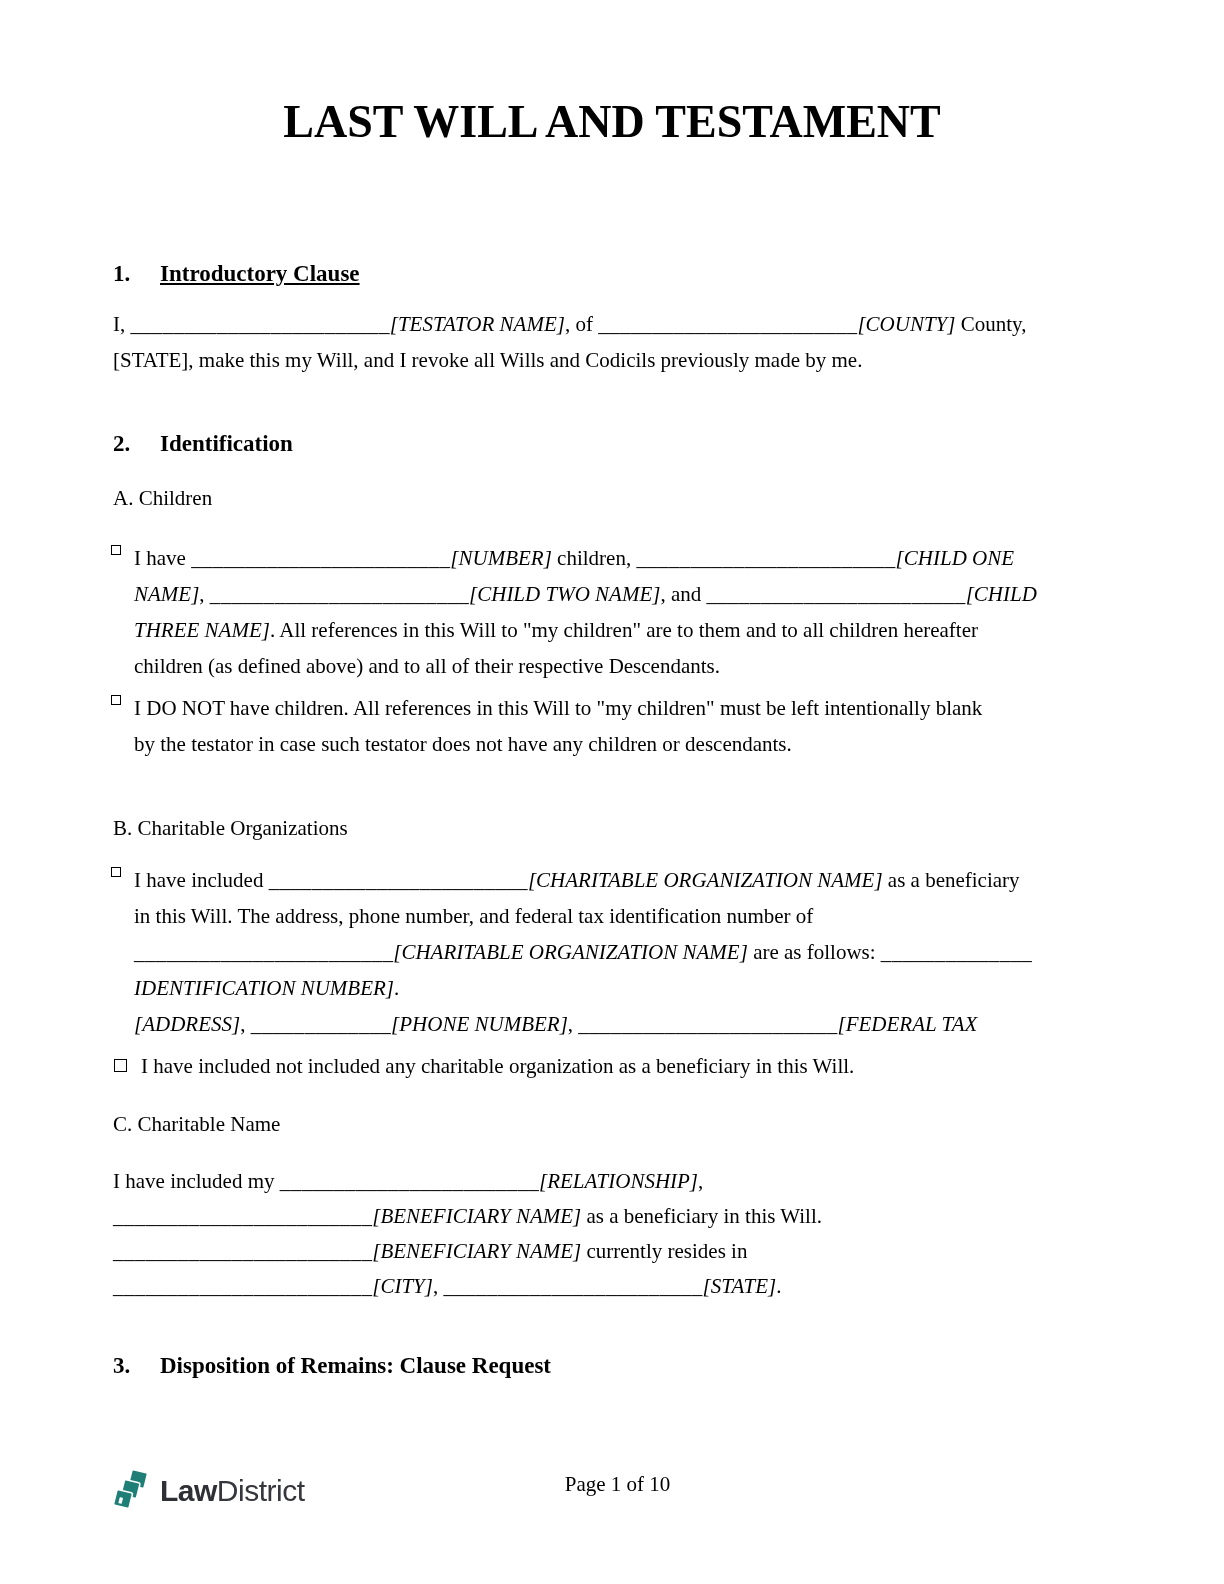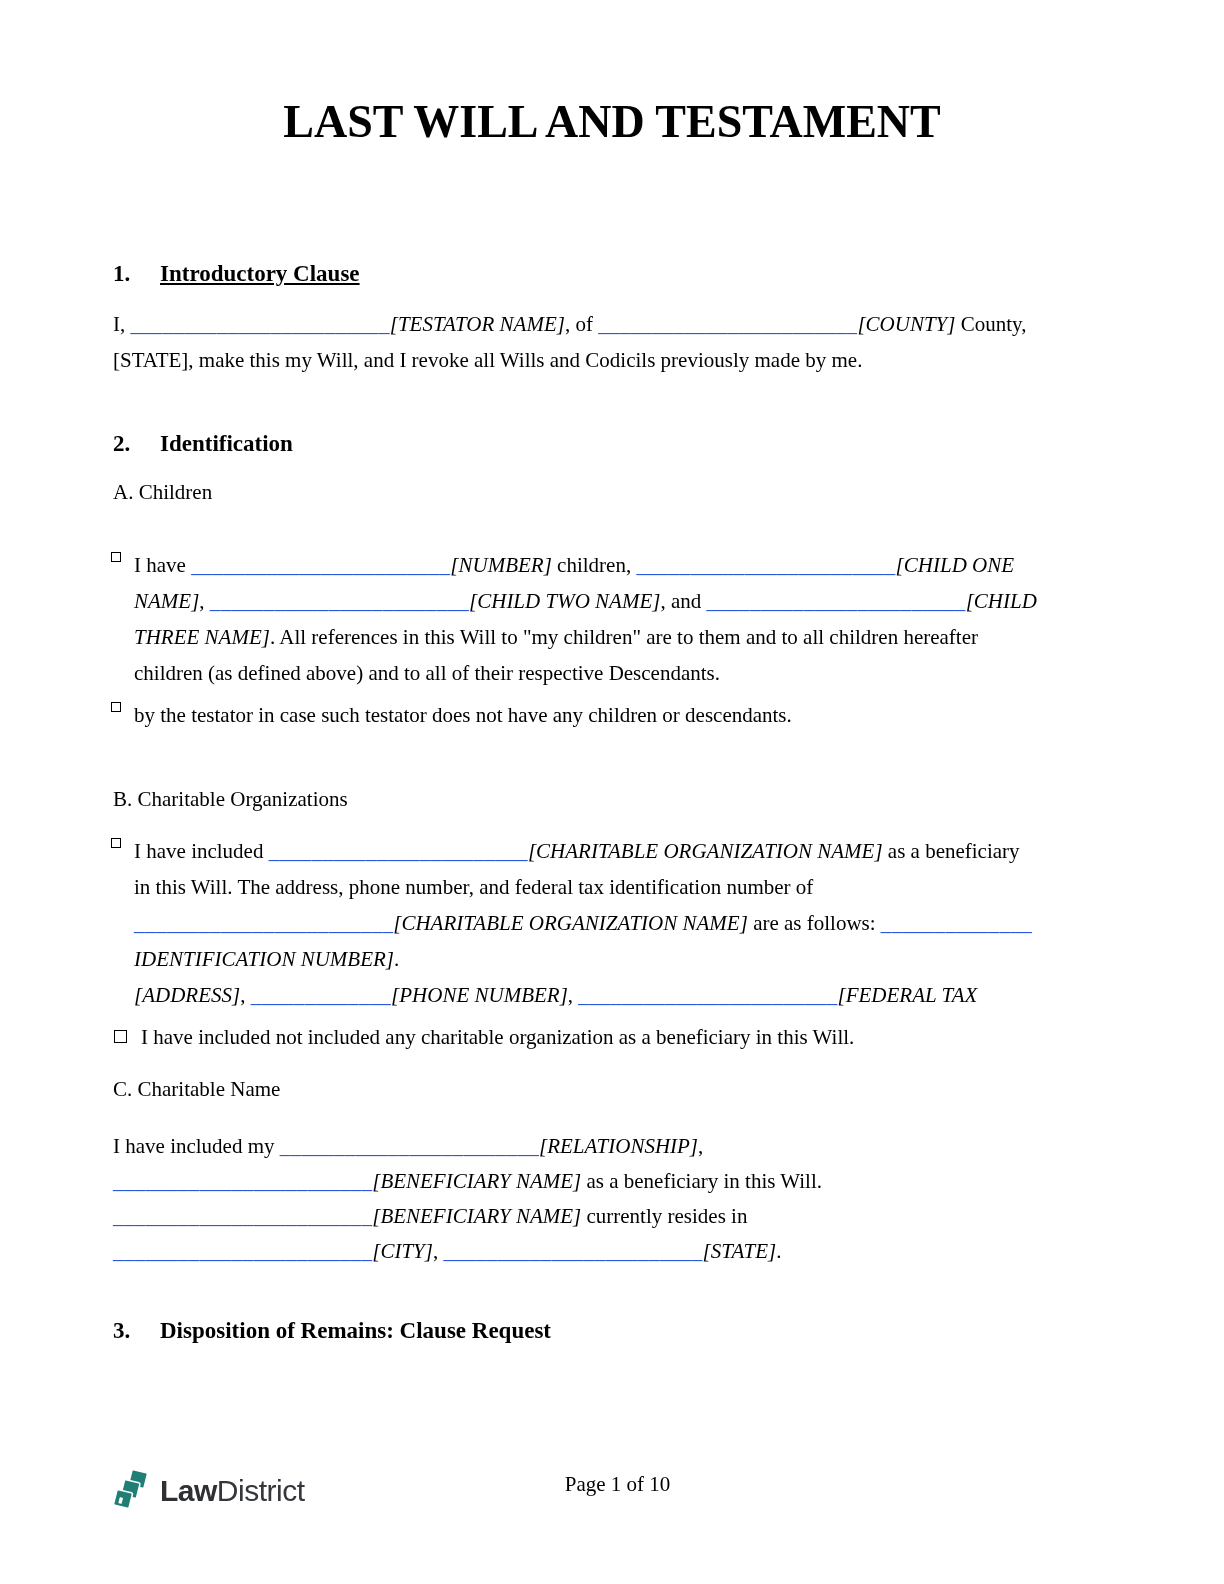--- a/index.html
+++ b/index.html
@@ -28,26 +28,26 @@
     font-weight: bold;
     line-height: 28px;
   }
   .sec-heading .secnum { display: inline-block; min-width: 47px; }
   .sec1 { margin-top: 112px; text-decoration: underline; }
   .sec2 { margin-top: 52px; }
   .sec3 { margin-top: 48px; }
   .body-text { font-size: 21px; line-height: 36px; }
   .line { white-space: pre; }
   .ph { font-style: italic; }
-  .blank { color: #1d4ed8; letter-spacing: 0.3px; }
+  .blank { color: #000000; letter-spacing: 0.3px; }
   .intro-para { margin-top: 18px; }
-  .subsection { margin-top: 16px; font-size: 21px; line-height: 36px; }
+  .subsection { margin-top: 22px; font-size: 21px; line-height: 36px; }
   .subsection.subB { margin-top: 48px; }
   .citem { position: relative; padding-left: 21px; }
-  .citem.item1 { margin-top: 37px; }
+  .citem.item1 { margin-top: 24px; }
   .citem.item2 { margin-top: 6px; }
   .citem.item3 { margin-top: 16px; }
   .cbox {
     position: absolute; left: -2px; top: 5px;
     width: 10px; height: 10px;
     border: 1px solid #000;
     background: #fff;
   }
   .citem4 { position: relative; padding-left: 28px; margin-top: 6px; }
   .cbox-inline {
@@ -101,20 +101,21 @@
         <div class="line"><span class="txt">I have </span><span class="blank">________________________</span><span class="ph">[NUMBER]</span><span class="txt"> children, </span><span class="blank">________________________</span><span class="ph">[CHILD ONE</span></div>
         <div class="line"><span class="ph">NAME]</span><span class="txt">, </span><span class="blank">________________________</span><span class="ph">[CHILD TWO NAME]</span><span class="txt">, and </span><span class="blank">________________________</span><span class="ph">[CHILD</span></div>
         <div class="line"><span class="ph">THREE NAME]</span><span class="txt">. All references in this Will to "my children" are to them and to all children hereafter</span></div>
         <div class="line"><span class="txt">children (as defined above) and to all of their respective Descendants.</span></div>
       </div>
   </div>
 
   <div class="body-text citem item2">
     <span class="cbox"></span>
     <div>
+        <div class="line"><span class="txt">I DO NOT have children. All references in this Will to "my children" must be left intentionally blank</span></div>
         <div class="line"><span class="txt">by the testator in case such testator does not have any children or descendants.</span></div>
       </div>
   </div>
 
   <p class="subsection subB">B. Charitable Organizations</p>
 
   <div class="body-text citem item3">
     <span class="cbox"></span>
     <div>
         <div class="line"><span class="txt">I have included </span><span class="blank">________________________</span><span class="ph">[CHARITABLE ORGANIZATION NAME]</span><span class="txt"> as a beneficiary</span></div>

